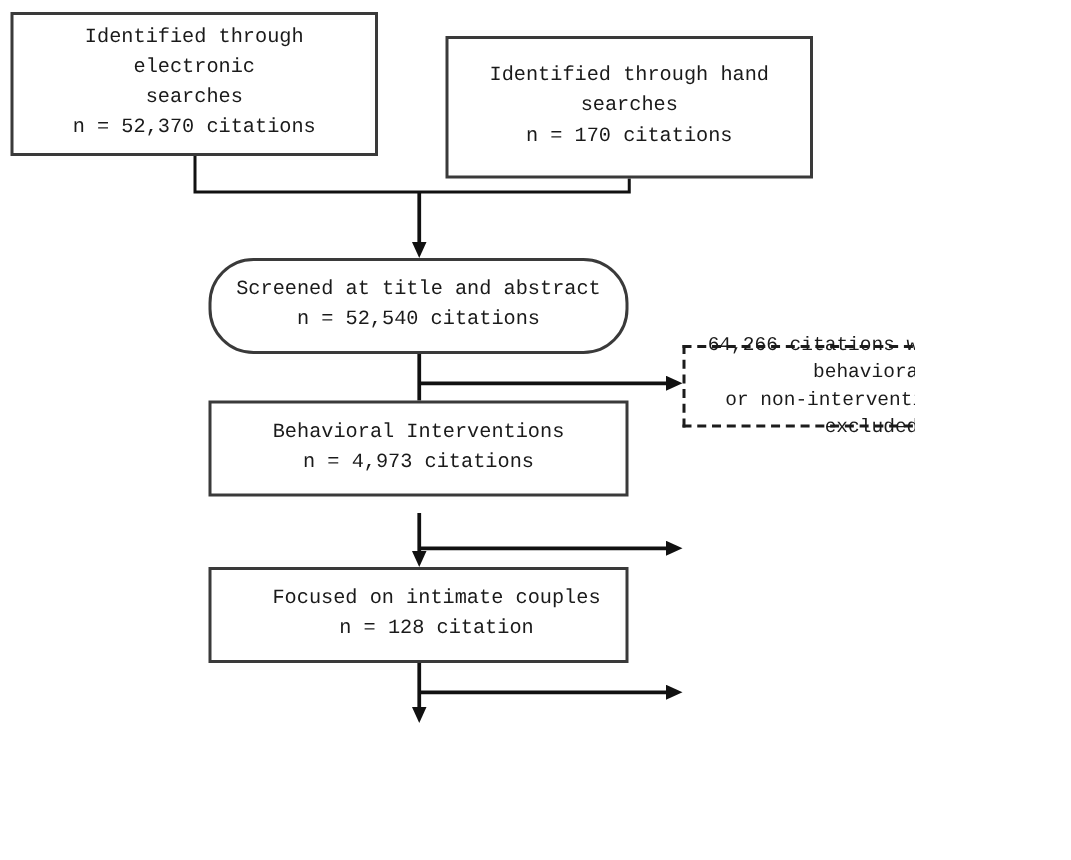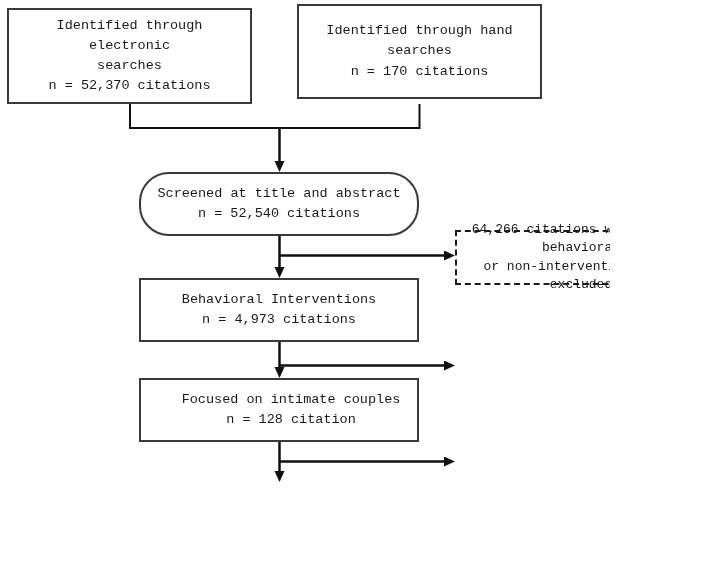--- a/index.html
+++ b/index.html
@@ -46,23 +46,23 @@
     width: 714px; height: 573px;
     pointer-events: none;
   }
   .connector-layer path { fill: none; stroke: var(--line); }
   .connector-layer path.join { stroke-width: 2; }
   .connector-layer path.arrow { stroke-width: 2.5; }
   .connector-layer marker path { fill: var(--line); stroke: none; }
 
   
   #box-electronic { left: 7px;   top: 8px;   width: 245px; height: 96px; }
-  #box-hand       { left: 297px; top: 4px;   width: 245px; height: 95px; }
+  #box-hand       { left: 297px; top: 24px;   width: 245px; height: 95px; }
   #box-screened   { left: 139px; top: 172px; width: 280px; height: 64px; border-radius: 30px; }
-  #box-behavioral { left: 139px; top: 278px; width: 280px; height: 64px; }
+  #box-behavioral { left: 139px; top: 267px; width: 280px; height: 64px; }
   #box-couples    { left: 139px; top: 378px; width: 280px; height: 64px; padding-left: 30px; }
   #box-meta       { left: 138px; top: 482px; width: 283px; height: 83px; }
   #box-excluded1  { left: 455px; top: 230px; width: 252px; height: 55px; }
   #box-excluded2  { left: 455px; top: 328px; width: 252px; height: 64px; }
   #box-excluded3  { left: 455px; top: 407px; width: 252px; height: 138px; }
 </style>
 </head>
 <body>
 
 <div class="canvas">

